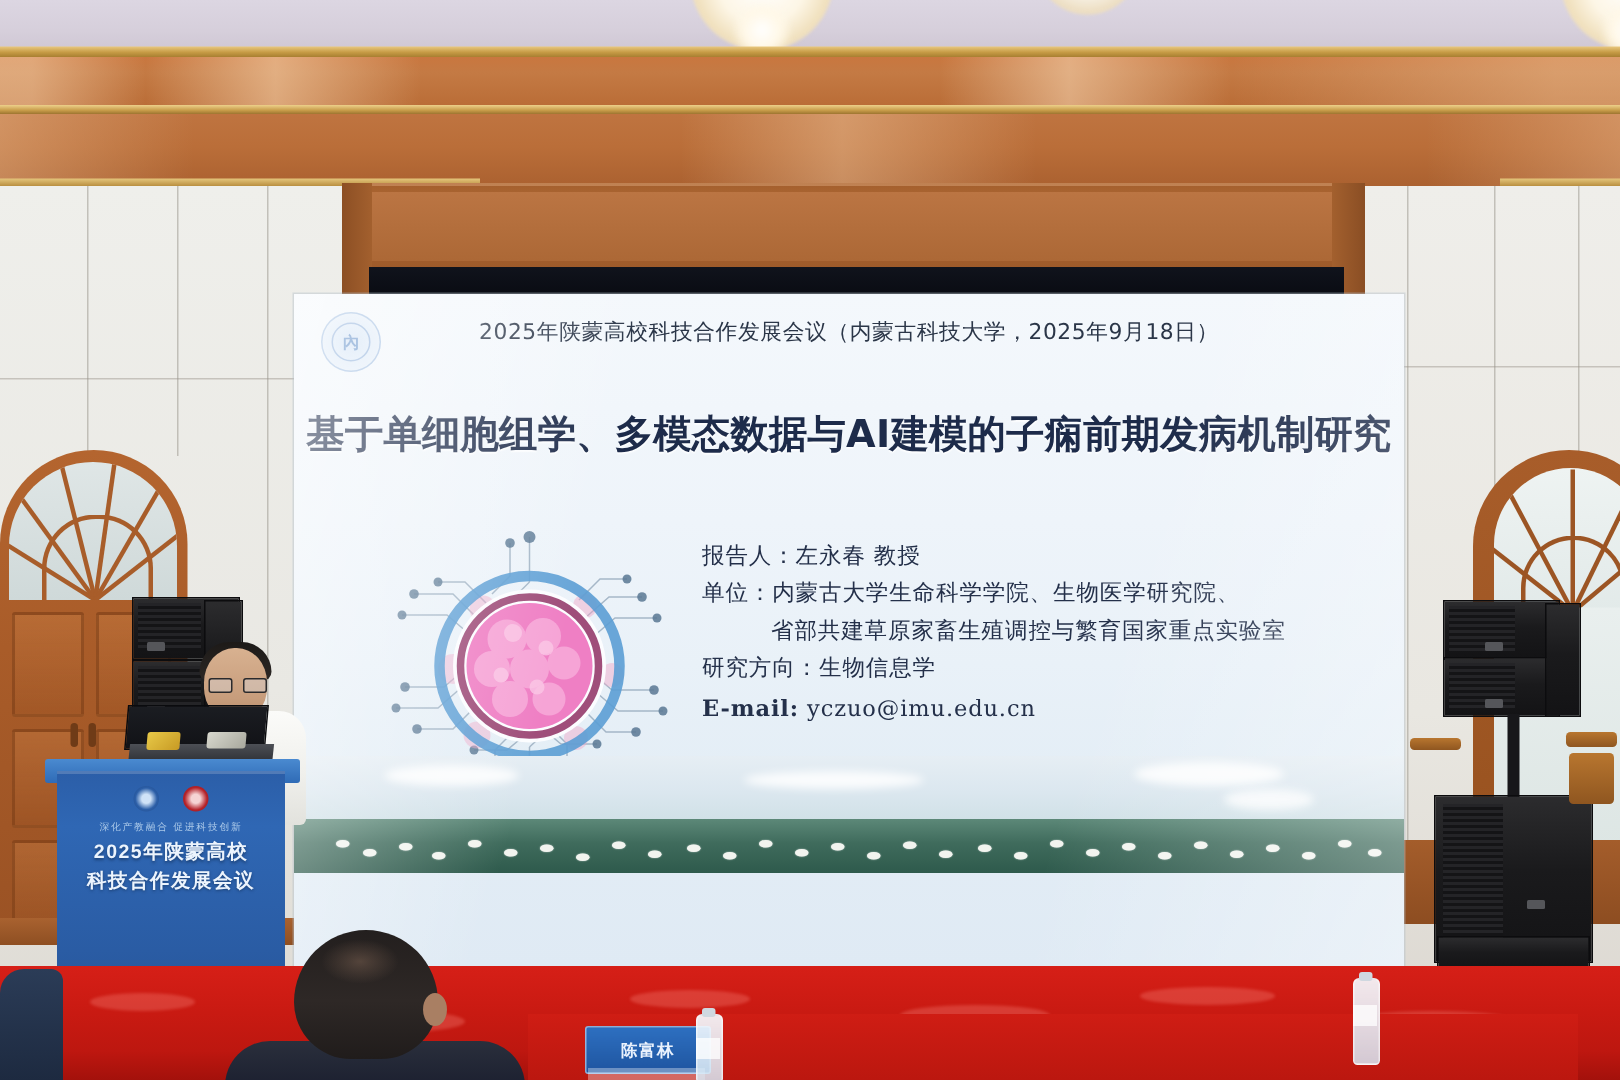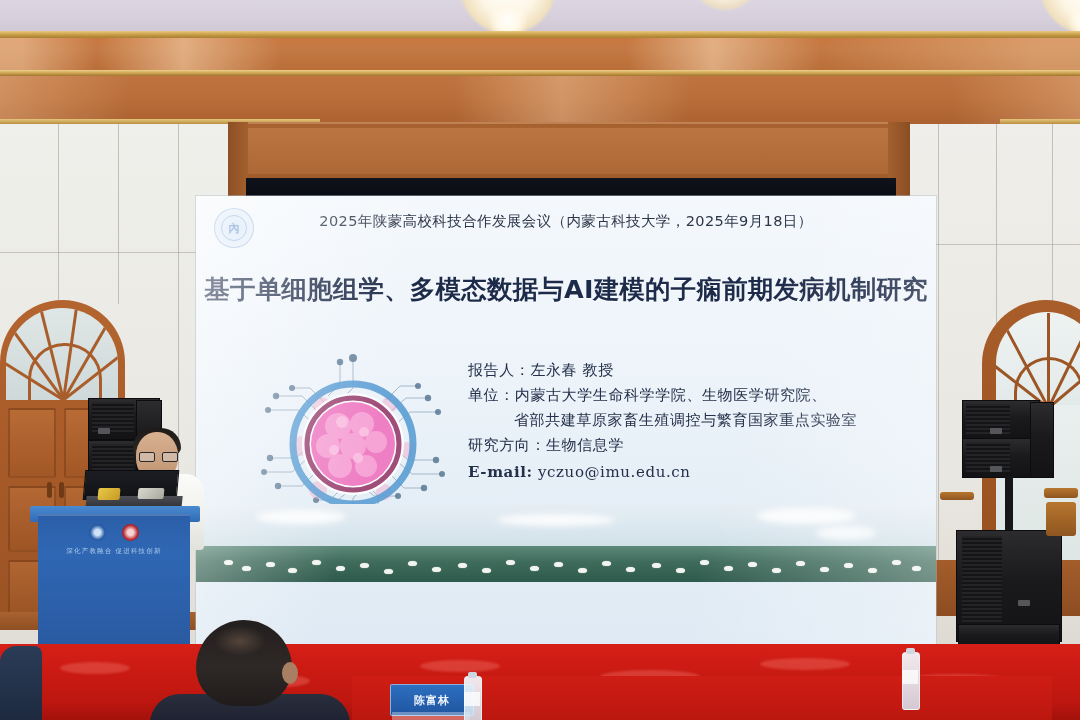--- a/index.html
+++ b/index.html
@@ -663,20 +663,24 @@
   <div class="laptop-sticker"></div>
   <div class="laptop-sticker2"></div>
 
   <div class="podium-top"></div>
   <div class="podium">
     <div class="podium-logo-row">
       <div class="plogo a"></div>
       <div class="plogo b"></div>
     </div>
     <div class="podium-sub">深化产教融合  促进科技创新</div>
+    <div class="podium-main">
+      <div>2025年陕蒙高校</div>
+      <div>科技合作发展会议</div>
+    </div>
     <div class="podium-foot">
       <div>内蒙古·包头</div>
       <div>2025年9月</div>
     </div>
     <div class="podium-skyline">
       <div class="sky-b" style="left:14px;width:8px;height:20px;"></div>
       <div class="sky-b" style="left:26px;width:10px;height:30px;"></div>
       <div class="sky-b" style="left:40px;width:7px;height:16px;"></div>
       <div class="sky-b" style="left:52px;width:12px;height:26px;"></div>
       <div class="sky-b" style="left:70px;width:8px;height:34px;"></div>

